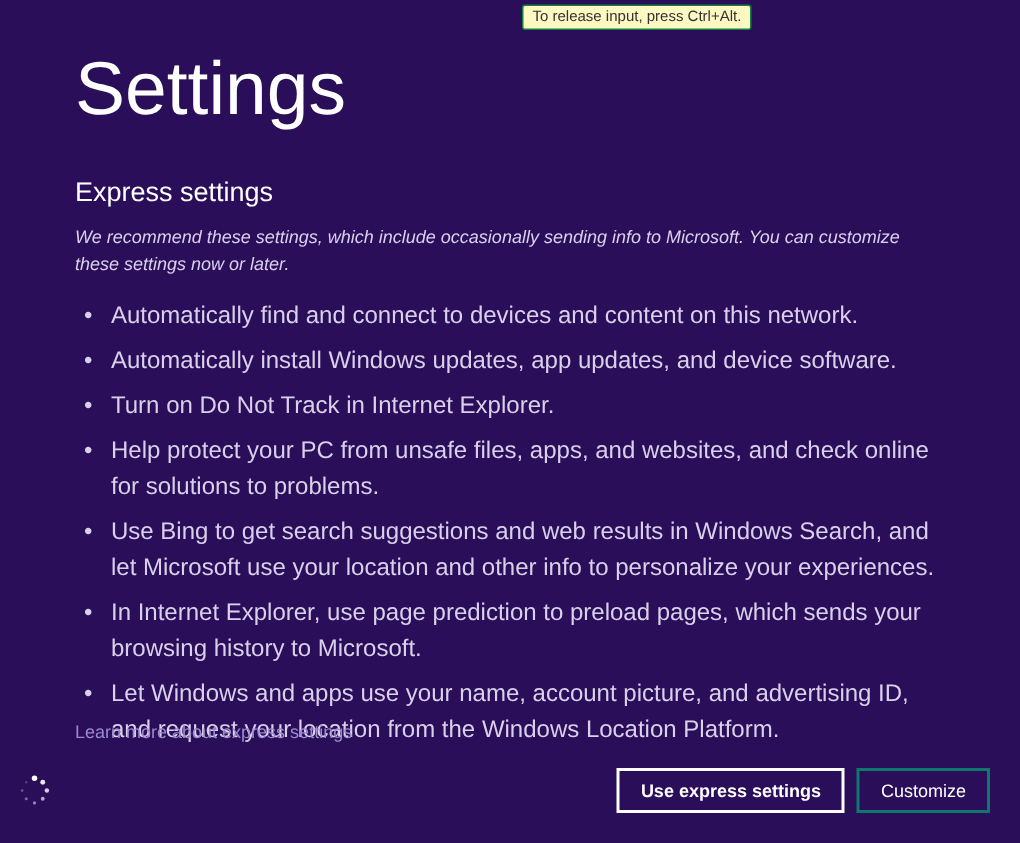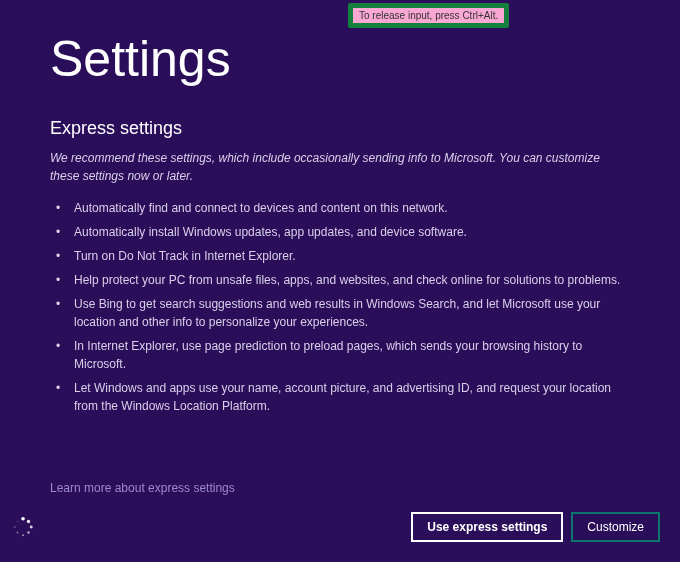--- a/index.html
+++ b/index.html
@@ -13,22 +13,22 @@
       background: #2b0e5a;
       font-family: "Segoe UI", Arial, sans-serif;
       color: #ffffff;
       position: relative;
       overflow: hidden;
     }
     .tooltip {
       position: absolute;
       top: 3px;
       left: 348px;
-      background: #f9a8d4;
-      border: 5px solid #15803d;
+      background: #fef9c3;
+      border: 1px solid #15803d;
       color: #333;
       font-size: 10px;
       padding: 2px 6px;
       border-radius: 2px;
     }
     .container {
       padding: 30px 50px 0 50px;
     }
     .page-title {
       font-size: 50px;
@@ -47,21 +47,21 @@
       line-height: 1.5;
       color: #d9d0ea;
       margin-bottom: 14px;
       font-style: italic;
     }
     .bullets {
       list-style: none;
       padding: 0;
     }
     .bullets li {
-      font-size: 12px;
+      font-size: 16px;
       line-height: 1.5;
       color: #d9d0ea;
       padding-left: 24px;
       position: relative;
       margin-bottom: 6px;
     }
     .bullets li::before {
       content: "•";
       position: absolute;
       left: 6px;

